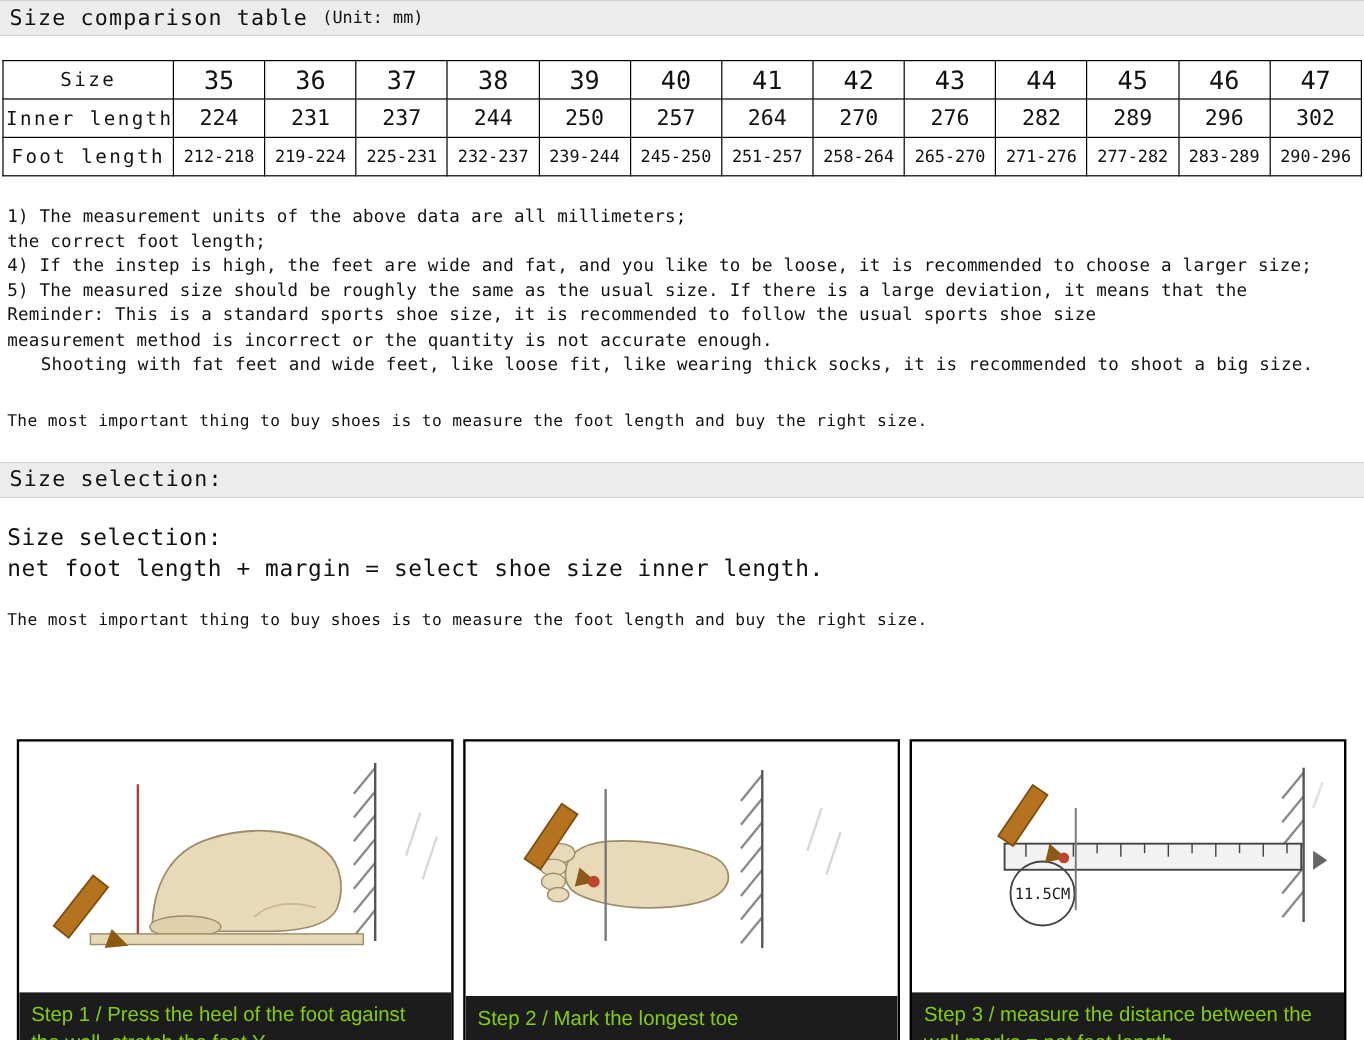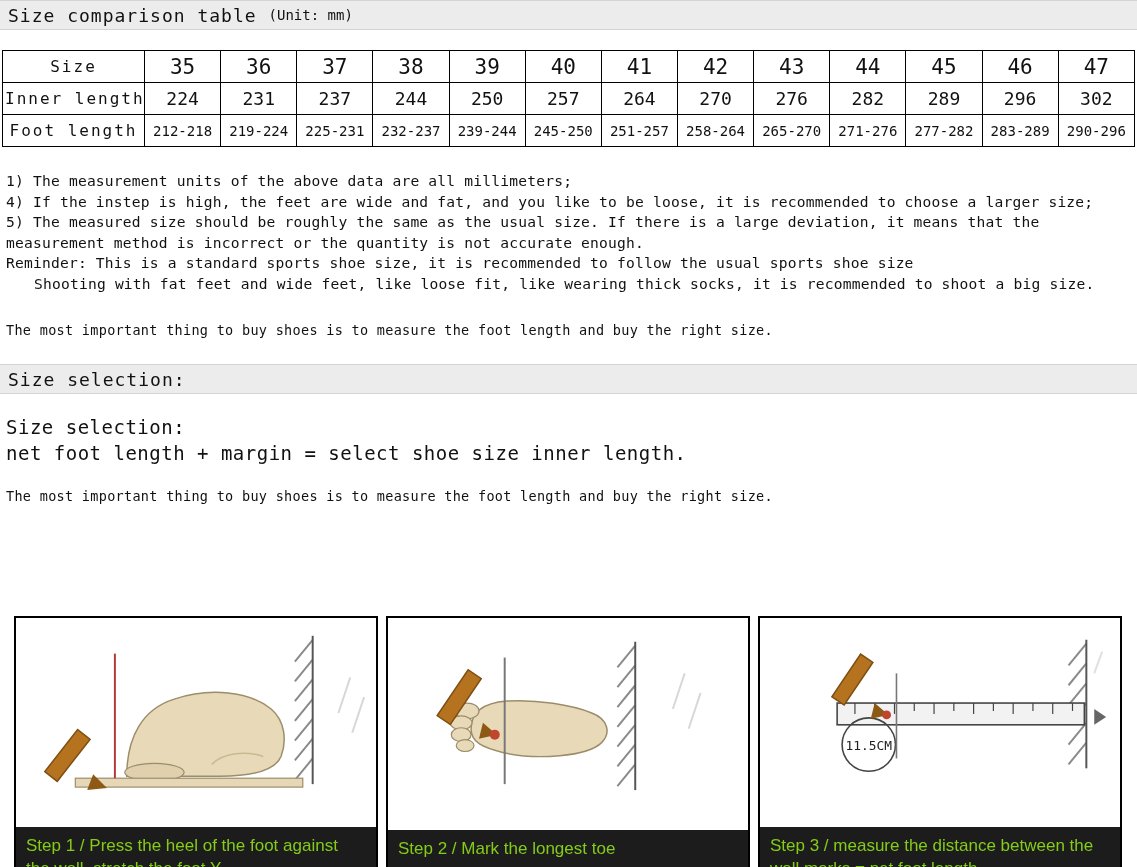--- a/index.html
+++ b/index.html
@@ -182,24 +182,25 @@
         <td class="footval">277-282</td>
         <td class="footval">283-289</td>
         <td class="footval">290-296</td>
       </tr>
     </tbody>
       </table>
   </div>
 
   <div class="notes">
     <p>1) The measurement units of the above data are all millimeters;</p>
+    <p>the correct foot length;</p>
     <p>4) If the instep is high, the feet are wide and fat, and you like to be loose, it is recommended to choose a larger size;</p>
     <p>5) The measured size should be roughly the same as the usual size. If there is a large deviation, it means that the</p>
+    <p>Reminder: This is a standard sports shoe size, it is recommended to follow the usual sports shoe size</p>
     <p>measurement method is incorrect or the quantity is not accurate enough.</p>
-    <p>Reminder: This is a standard sports shoe size, it is recommended to follow the usual sports shoe size</p>
     <p class="indent">Shooting with fat feet and wide feet, like loose fit, like wearing thick socks, it is recommended to shoot a big size.</p>
   </div>
 
   <div class="measure-line">The most important thing to buy shoes is to measure the foot length and buy the right size.</div>
 
   <div class="sel-bar">
     <span>Size selection:</span>
   </div>
 
   <div class="formula">

